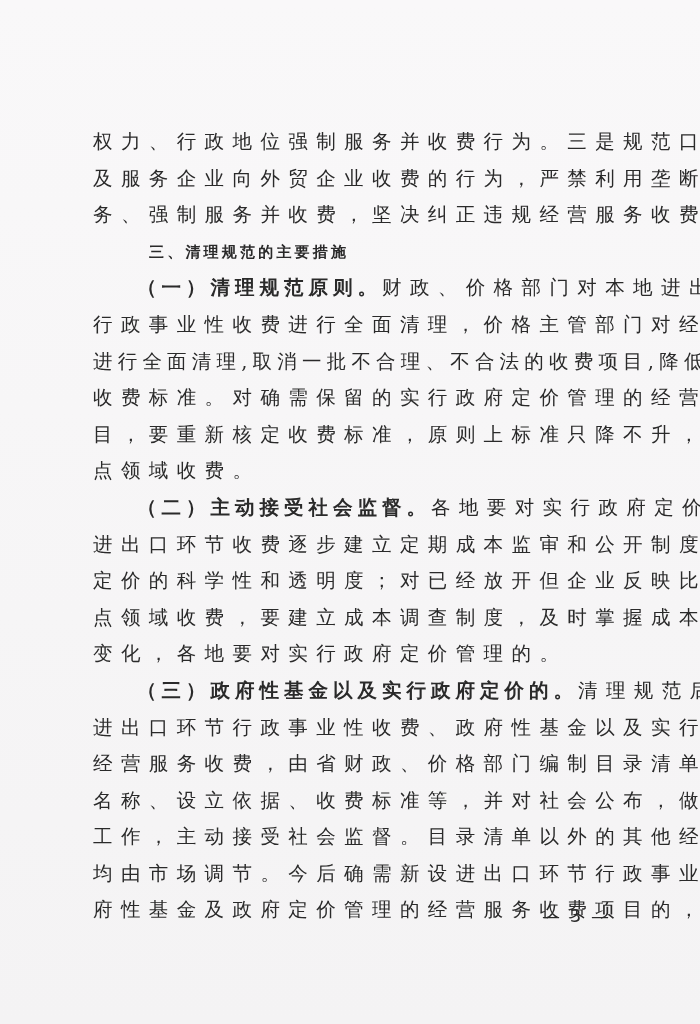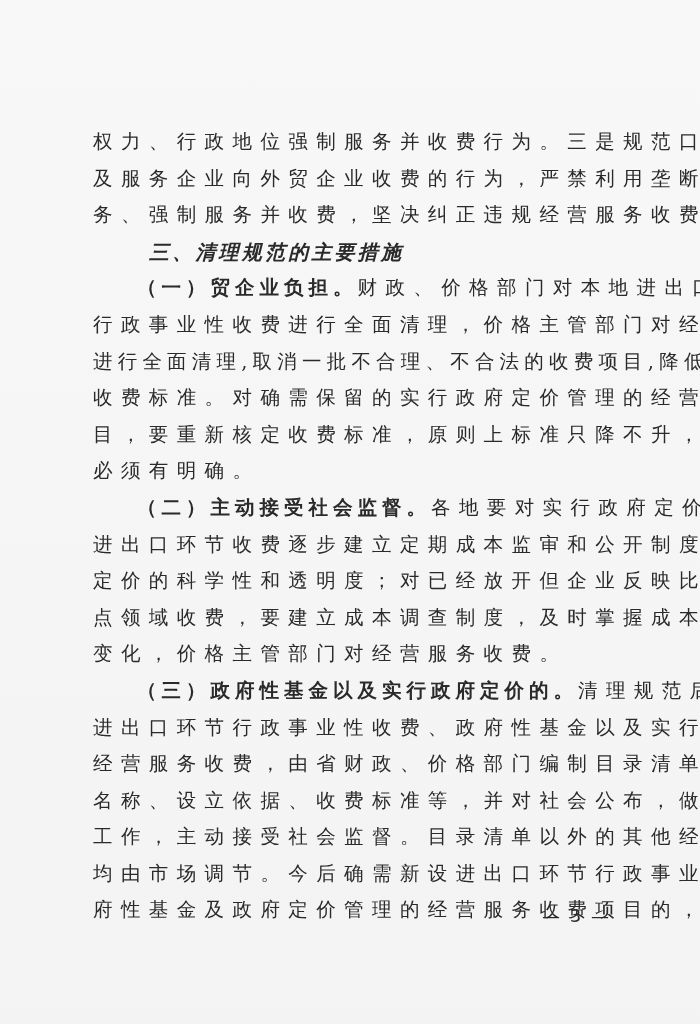--- a/index.html
+++ b/index.html
@@ -33,22 +33,21 @@
       font-size: 19.5px;
       letter-spacing: 8.4px;
       white-space: nowrap;
     }
     .indent { padding-left: 56px; }
     .indent-sm { padding-left: 44px; }
     .heading {
       font-family: "DejaVu Sans", "Liberation Sans", sans-serif;
       font-weight: bold;
       letter-spacing: 3.2px;
-      font-size: 20px;
-      font-style: italic;
+      font-size: 15px;
     }
     .bold {
       font-family: "DejaVu Sans", "Liberation Sans", sans-serif;
       font-weight: bold;
       letter-spacing: 5px;
     }
     .page-number {
       position: absolute;
       left: 542px;
       top: 905px;
@@ -62,32 +61,32 @@
 <body>
 
 <div class="page">
   <div class="body-text">
     <div class="line">权力、行政地位强制服务并收费行为。三是规范口岸生产单位</div>
     <div class="line">及服务企业向外贸企业收费的行为，严禁利用垄断地位指定服</div>
     <div class="line">务、强制服务并收费，坚决纠正违规经营服务收费行为。</div>
 
     <div class="line heading indent">三、清理规范的主要措施</div>
 
-    <div class="line indent-sm"><span class="bold">（一）贸企业负担。</span><span>财政、价格部门对本地进出口环节</span></div>
+    <div class="line indent-sm"><span class="bold">（一）清理规范原则。</span><span>财政、价格部门对本地进出口环节</span></div>
     <div class="line">行政事业性收费进行全面清理，价格主管部门对经营服务收费</div>
     <div class="line" style="letter-spacing:5.2px;">进行全面清理,取消一批不合理、不合法的收费项目,降低偏高的</div>
     <div class="line">收费标准。对确需保留的实行政府定价管理的经营服务收费项</div>
     <div class="line">目，要重新核定收费标准，原则上标准只降不升，切实减轻外</div>
-    <div class="line">必须有明确。</div>
+    <div class="line">点领域收费。</div>
 
     <div class="line indent-sm"><span class="bold">（二）主动接受社会监督。</span><span>各地要对实行政府定价管理的</span></div>
     <div class="line">进出口环节收费逐步建立定期成本监审和公开制度，提高政府</div>
     <div class="line">定价的科学性和透明度；对已经放开但企业反映比较突出的重</div>
     <div class="line">点领域收费，要建立成本调查制度，及时掌握成本和收费动态</div>
-    <div class="line">变化，价格主管部门对经营服务收费。</div>
+    <div class="line">变化，各地要对实行政府定价管理的。</div>
 
     <div class="line indent-sm"><span class="bold">（三）政府性基金以及实行政府定价的。</span><span>清理规范后保留的</span></div>
     <div class="line">进出口环节行政事业性收费、政府性基金以及实行政府定价的</div>
     <div class="line">经营服务收费，由省财政、价格部门编制目录清单，明确项目</div>
     <div class="line">名称、设立依据、收费标准等，并对社会公布，做好信息公开</div>
     <div class="line">工作，主动接受社会监督。目录清单以外的其他经营服务收费</div>
     <div class="line">均由市场调节。今后确需新设进出口环节行政事业性收费、政</div>
     <div class="line">府性基金及政府定价管理的经营服务收费项目的，必须有明确</div>
   </div>
 

